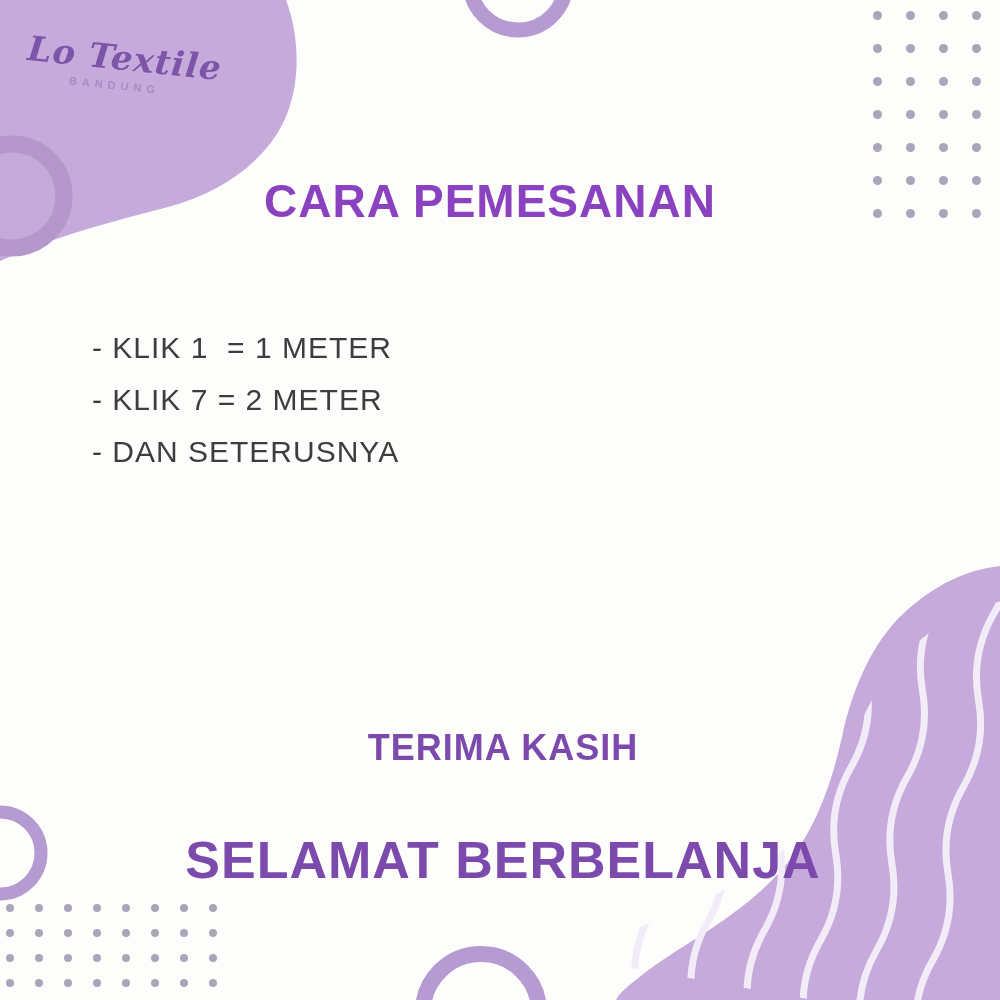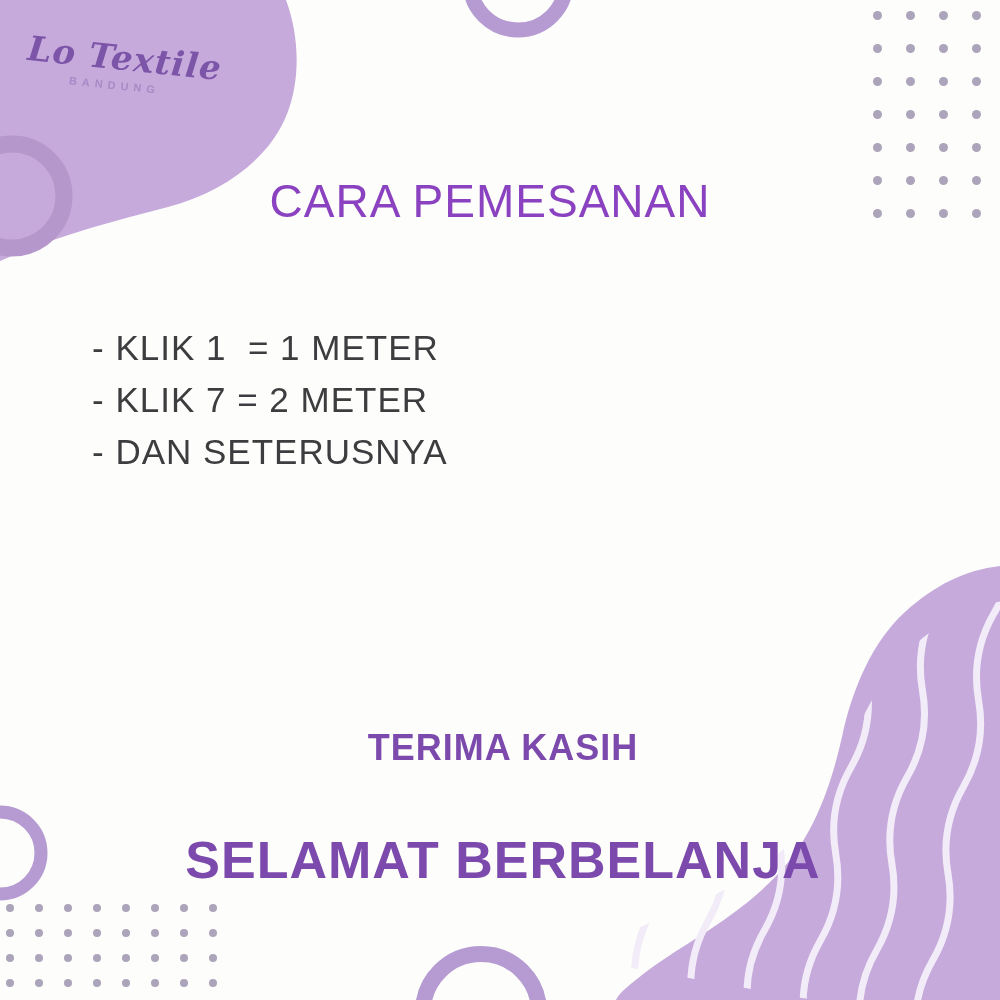--- a/index.html
+++ b/index.html
@@ -19,27 +19,27 @@
     font-size:34px;letter-spacing:1px;color:var(--logo-text,#7d55a8);
     white-space:nowrap;
   }
   .logo-city{
     margin-top:2px;font-size:11px;letter-spacing:5px;font-weight:bold;
     color:var(--logo-sub,#9d80bf);opacity:.75;
   }
 
   .title{
     position:absolute;left:0;right:20px;top:174px;text-align:center;
-    font-size:46px;font-weight:400;letter-spacing:1px;
+    font-size:46px;font-weight:700;letter-spacing:1px;
     color:var(--title-text,#8a42c0);
   }
 
   .instructions{
     position:absolute;left:92px;top:322px;
-    font-size:35px;letter-spacing:1px;line-height:52px;
+    font-size:30px;letter-spacing:1px;line-height:52px;
     color:var(--body-text,#3d3c3e);
   }
   .instruction-line{white-space:pre;}
 
   .footer-line1,.footer-line2{
     position:absolute;left:6px;right:0;text-align:center;
     font-weight:800;color:var(--footer-text,#7c4aac);
   }
   .footer-line1{top:727px;font-size:36px;letter-spacing:1px;}
   .footer-line2{top:830px;font-size:52px;letter-spacing:1px;}

